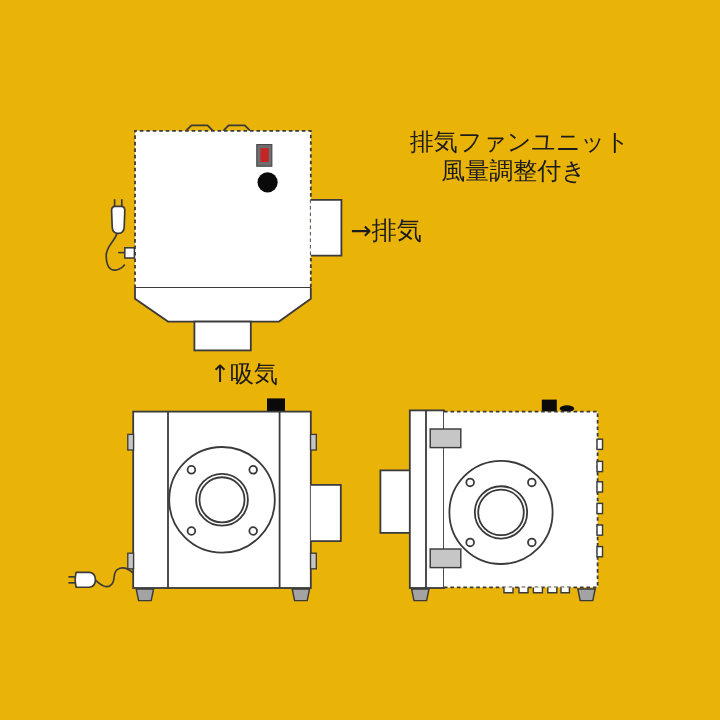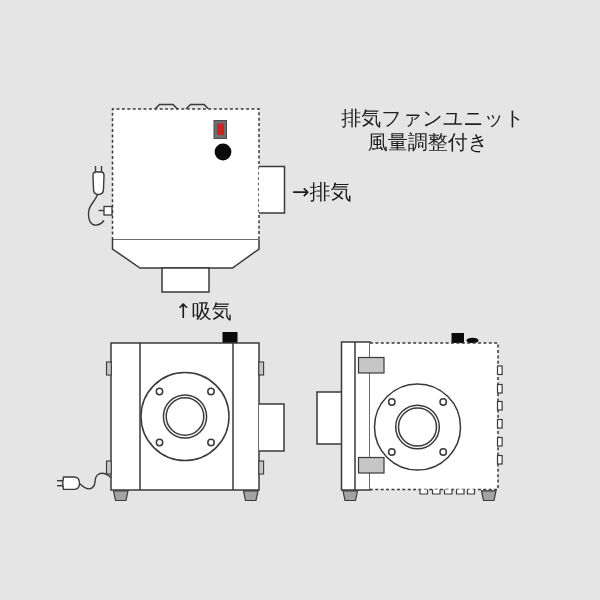--- a/index.html
+++ b/index.html
@@ -1,17 +1,17 @@
 <!DOCTYPE html>
 <html><head>
 <meta charset="utf-8">
 <style>
   html,body { margin:0; padding:0; background:#ffffff; }
   .canvas {
-    position:relative; width:600px; height:600px; background:#e5e5e5;
+    position:relative; width:600px; height:600px; background:#eab308;
     font-family:"DejaVu Sans","Liberation Sans",sans-serif; overflow:hidden;
   }
   svg text {
     fill:#1c1c1c;
     font-family:"DejaVu Sans","Liberation Sans",sans-serif;
   }
   .title-text { font-size:20px; }
   .port-label { font-size:21px; }
   .intake-label { font-size:20px; }
 </style>

